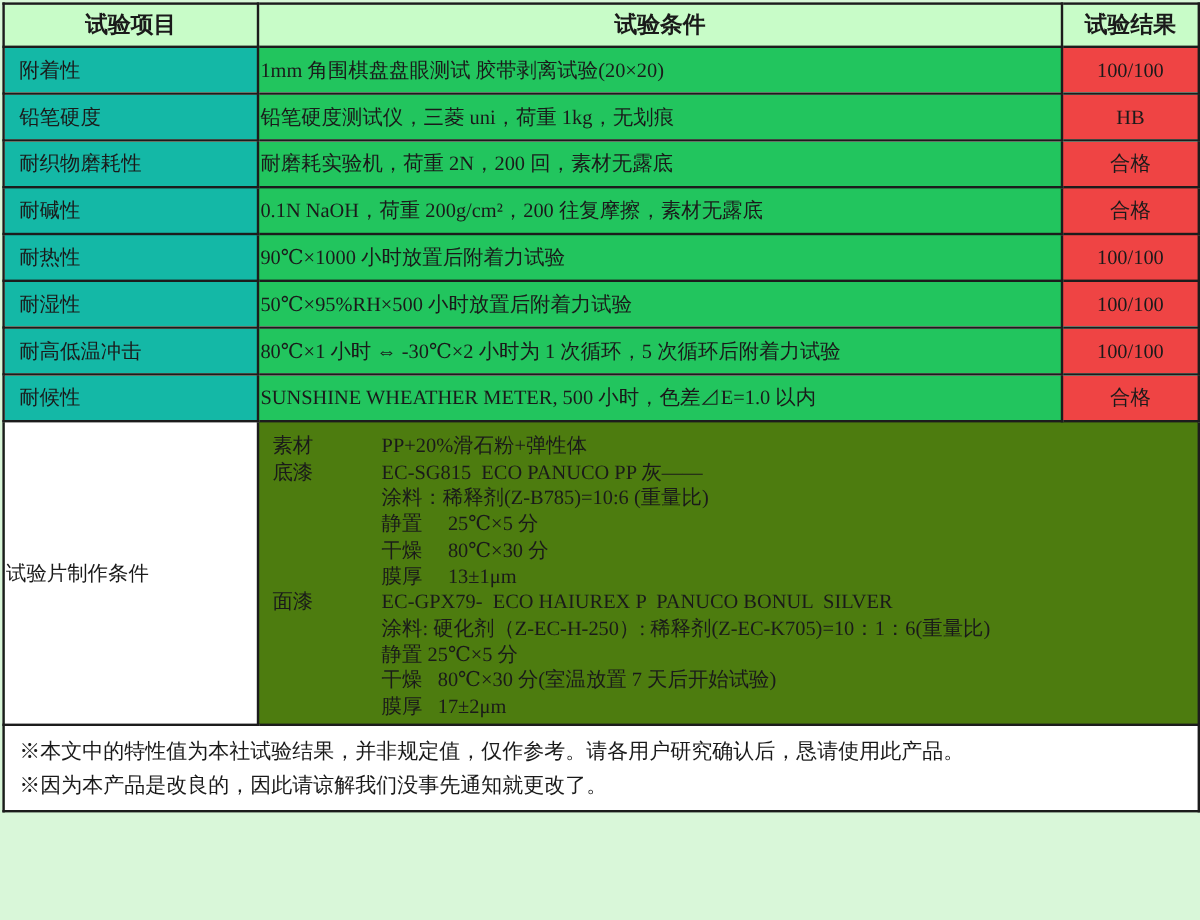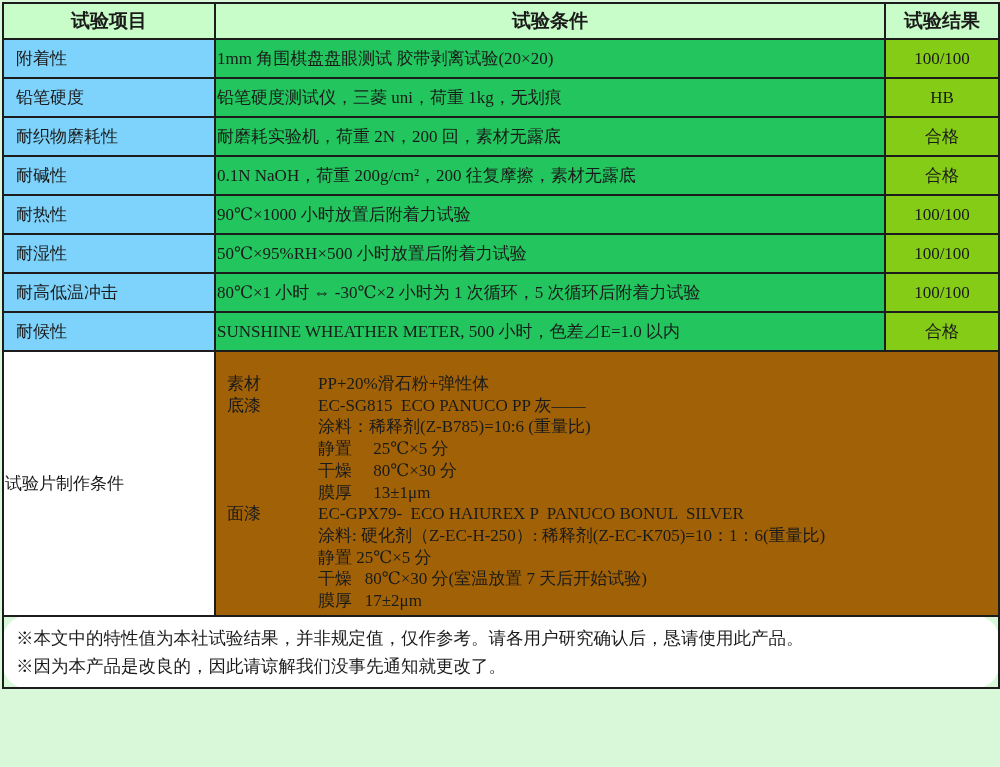--- a/index.html
+++ b/index.html
@@ -32,58 +32,57 @@
     font-weight:bold;
     height:36px;
     text-align:center;
   }
   col.c-item { width:212px; }
   col.c-cond { width:670px; }
   col.c-res  { width:114px; }
   td.item {
     padding-left:12px;
     height:39px;
-    background:#7dd3fc;
+    background:#14b8a6;
   }
   td.cond {
     padding-left:1px;
     background:#22c55e;
   }
   td.result {
     text-align:center;
-    background:#84cc16;
+    background:#ef4444;
   }
   
   td.prep-item {
     padding-left:1px;
     background:#ffffff;
     vertical-align:middle;
   }
   td.prep-cond {
-    background:#a16207;
+    background:#4d7c0f;
     vertical-align:top;
-    padding:21px 6px 3px 11px;
+    padding:9px 6px 3px 11px;
   }
   .prep-line {
     display:flex;
     line-height:21.7px;
     white-space:pre;
     font-size:17px;
   }
   .prep-label {
     width:91px;
     flex:0 0 91px;
   }
   
   td.notes {
     background:#ffffff;
     vertical-align:top;
     padding:7px 10px 0 12px;
     height:72px;
-    border-radius:23px;
   }
   .note-line {
     font-size:17.5px;
     line-height:28px;
     white-space:nowrap;
   }
 </style>
 </head>
 <body>
 

